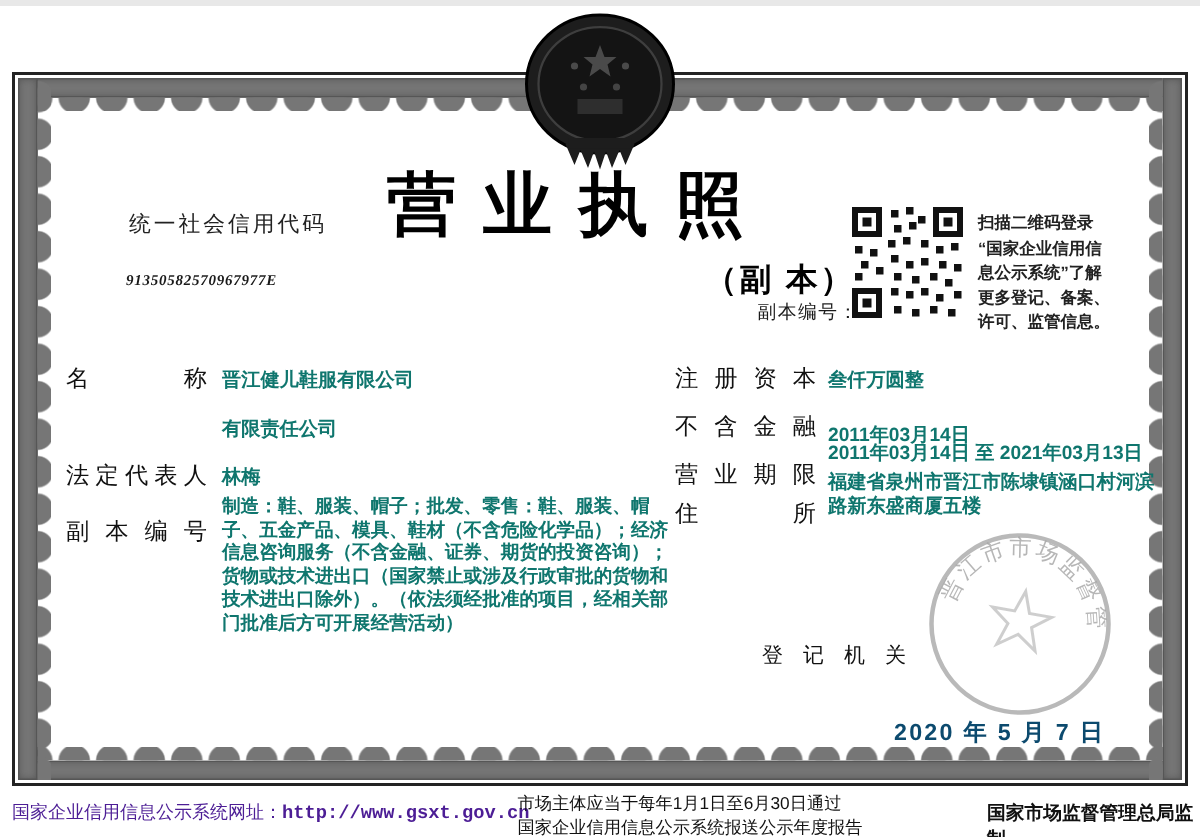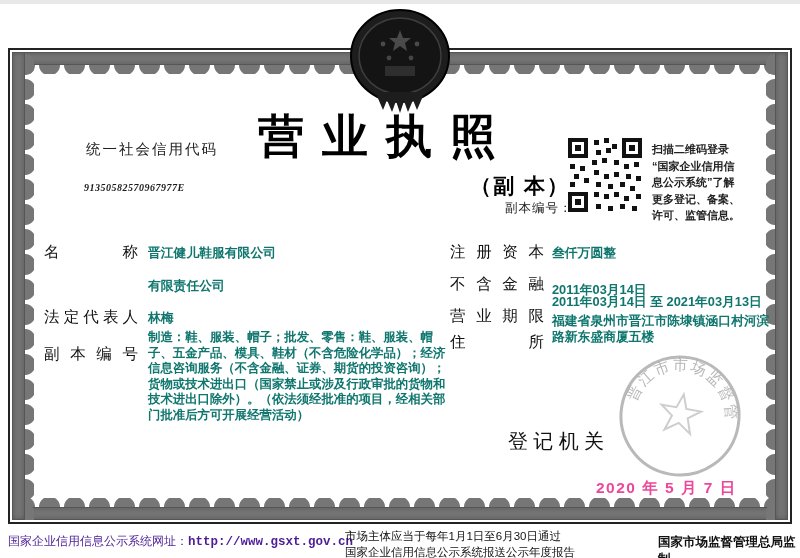--- a/index.html
+++ b/index.html
@@ -43,25 +43,25 @@
   .copy-number{position:absolute;left:505px;top:196px;font-size:12.5px;letter-spacing:1px;}
   .qr{position:absolute;left:566px;top:132px;width:78px;height:78px;}
   .qr-caption{position:absolute;left:652px;top:137px;width:102px;font-size:11px;
     line-height:16.5px;font-weight:700;white-space:pre-line;color:#222;}
   
   .flabel{position:absolute;font-size:15.5px;color:#111;width:94px;
     text-align:justify;text-align-last:justify;letter-spacing:0;}
   .fvalue{position:absolute;font-size:12.8px;font-weight:700;color:#0f766e;line-height:16px;}
   .scope{font-size:12.4px;line-height:15.6px;}
   
-  .registrar-label{position:absolute;left:508px;top:424px;width:96px;font-size:20px;
+  .registrar-label{position:absolute;left:508px;top:424px;width:96px;font-size:14px;
     text-align:justify;text-align-last:justify;color:#111;}
   .seal{position:absolute;left:606px;top:346px;width:148px;height:138px;opacity:.8;}
   .issue-date{position:absolute;left:596px;top:474px;font-size:15.5px;font-weight:600;
-    letter-spacing:1.5px;color:#ec4899;}
+    letter-spacing:1.5px;color:#0c4a6e;}
   
   .footer-left{position:absolute;left:8px;top:529px;font-size:12px;color:#4c1d95;}
   .footer-left .url{font-family:"Liberation Mono","DejaVu Sans Mono",monospace;
     font-weight:700;font-size:12.5px;}
   .footer-middle{position:absolute;left:345px;top:524px;font-size:11.5px;line-height:16px;
     font-weight:400;white-space:pre-line;color:#111;}
   .footer-right{position:absolute;left:658px;top:530px;font-size:12.5px;font-weight:600;color:#111;}
 </style>
 </head>
 <body>

